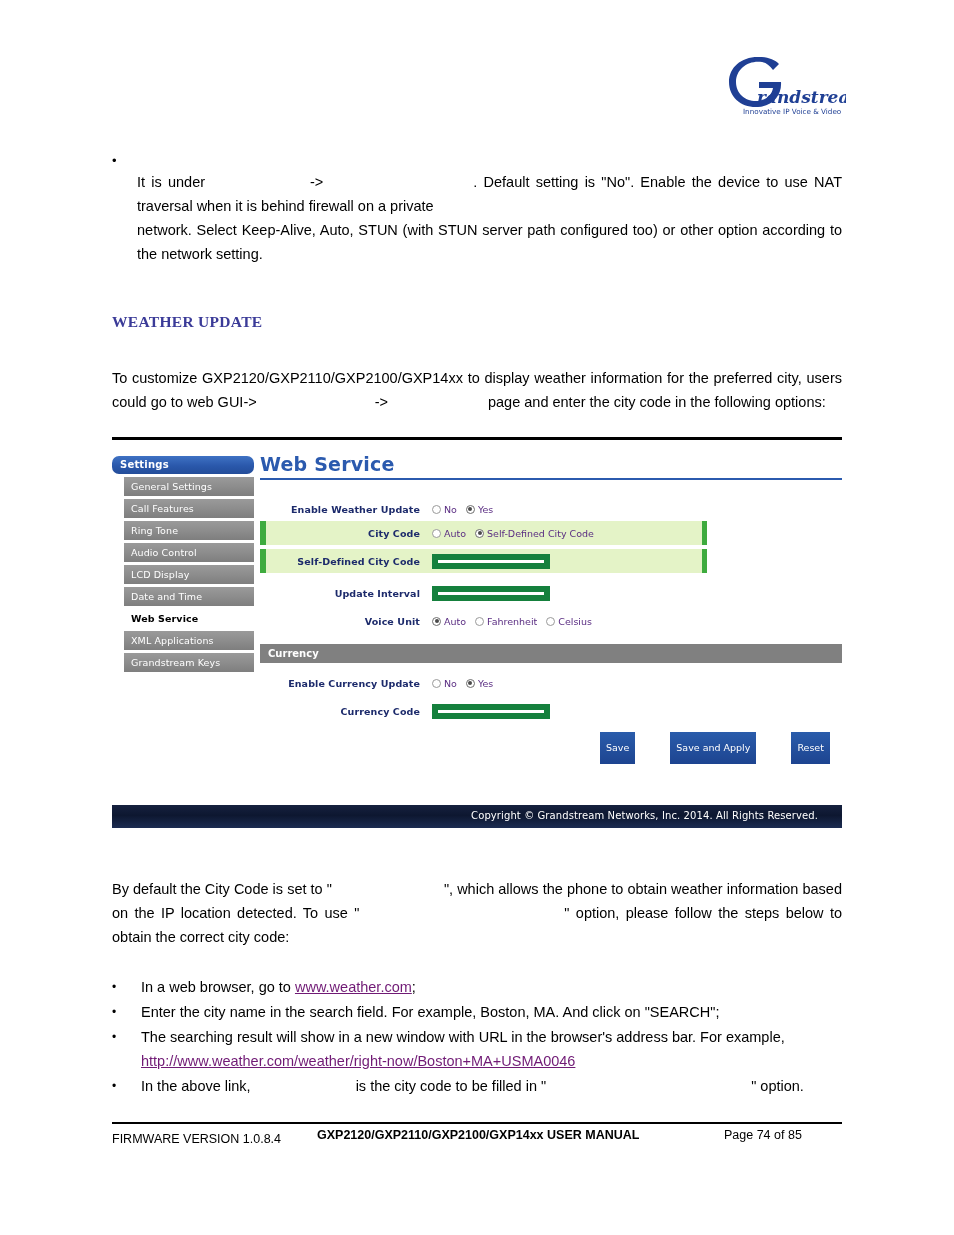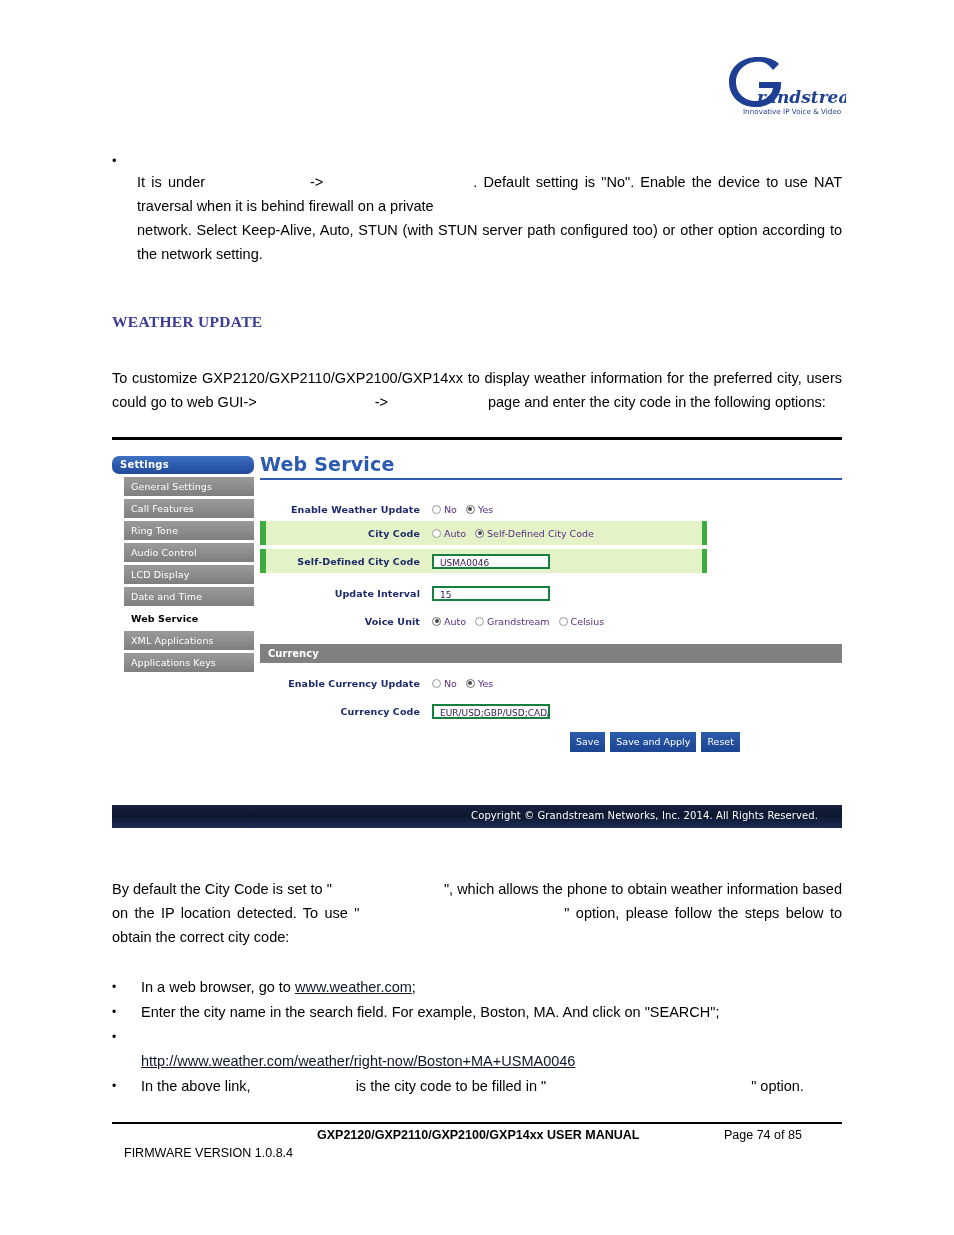--- a/index.html
+++ b/index.html
@@ -247,21 +247,21 @@
     left: 1.5px; top: 1.5px;
     width: 4px; height: 4px;
     border-radius: 50%;
     background: #4a4a4a;
   }
   .radio .rlbl { color: #5a2d82; font-size: 9.5px; }
 
   .finput {
     width: 118px;
     height: 15px;
-    border: 2px solid #15803d;
+    border: 6px solid #15803d;
     background: #ffffff;
     font-size: 9px;
     color: #2b1b52;
     padding: 0 6px;
     line-height: 15px;
     box-sizing: border-box;
     font-family: "DejaVu Sans", sans-serif;
     overflow: hidden;
     white-space: nowrap;
   }
@@ -269,26 +269,27 @@
   .btn-row {
     display: flex;
     gap: 5px;
     margin-top: 9px;
     margin-left: 310px;
   }
   .btn {
     background: linear-gradient(180deg, #2a5cab 0%, #1d4490 100%);
     color: #ffffff;
     font-size: 9.5px;
-    height: 20px;
+    height: 32px;
     line-height: 16px;
     padding: 0 6px;
     border: none;
     font-family: "DejaVu Sans", sans-serif;
     white-space: nowrap;
+    margin-left: 30px;
   }
 
   .webui-footer {
     position: absolute;
     left: 0;
     bottom: 0;
     width: 730px;
     height: 23px;
     background: linear-gradient(180deg, #16213f 0%, #0d1730 45%, #1c2c52 100%);
   }
@@ -325,21 +326,21 @@
     font-size: 12px;
     line-height: 24px;
   }
   .li .dotc::before { content: "\2022"; }
   .li .txt {
     font-size: 14.5px;
     line-height: 24px;
     flex: 1;
   }
   a.link {
-    color: #0f172a;
+    color: #701a75;
     text-decoration: underline;
   }
 
   
   .foot-rule {
     position: absolute;
     left: 112px;
     top: 1122px;
     width: 730px;
     height: 2px;
@@ -347,21 +348,21 @@
   }
   .page-foot {
     position: absolute;
     left: 112px;
     top: 1128px;
     width: 730px;
     height: 20px;
     font-size: 12.5px;
     color: #000;
   }
-  .pf-fw { position: absolute; left: 0; top: 18px; margin-left: 12px; }
+  .pf-fw { position: absolute; left: 0; top: 4px; }
   .pf-mid { position: absolute; left: 205px; top: 0; font-weight: bold; }
   .pf-pg { position: absolute; left: 612px; top: 0; }
 </style>
 </head>
 <body>
 
 <div class="page">
 
   <div class="logo-wrap">
     <svg class="logo-svg" width="120" height="64" viewBox="0 0 120 64" xmlns="http://www.w3.org/2000/svg">
@@ -394,21 +395,21 @@
     <div class="side">
       <div class="side-head">Settings</div>
       <div class="side-item">General Settings</div>
       <div class="side-item">Call Features</div>
       <div class="side-item">Ring Tone</div>
       <div class="side-item">Audio Control</div>
       <div class="side-item">LCD Display</div>
       <div class="side-item">Date and Time</div>
       <div class="side-item active">Web Service</div>
       <div class="side-item">XML Applications</div>
-      <div class="side-item">Applications Keys</div>
+      <div class="side-item">Grandstream Keys</div>
     </div>
 
     <div class="main">
       <div class="main-title">Web Service</div>
       <div class="title-rule"></div>
 
 
       <div class="frow-sp"></div>
 
       <div class="frow">
@@ -461,21 +462,21 @@
 
       <div class="frow">
         <div class="flabel">Voice Unit</div>
         <div class="fctl">
           <span class="radio on">
               <span class="dot"></span>
               <span class="rlbl">Auto</span>
             </span>
           <span class="radio">
               <span class="dot"></span>
-              <span class="rlbl">Grandstream</span>
+              <span class="rlbl">Fahrenheit</span>
             </span>
           <span class="radio">
               <span class="dot"></span>
               <span class="rlbl">Celsius</span>
             </span>
         </div>
       </div>
 
       <div style="height:11px"></div>
 
@@ -526,21 +527,21 @@
     <div class="li">
       <span class="dotc"></span>
       <span class="txt"><span>In a web browser, go to </span><a class="link" href="#">www.weather.com</a><span>;</span></span>
     </div>
     <div class="li">
       <span class="dotc"></span>
       <span class="txt">Enter the city name in the search field. For example, Boston, MA. And click on "SEARCH";</span>
     </div>
     <div class="li">
       <span class="dotc"></span>
-      <span class="txt"><br><a class="link" href="#">http://www.weather.com/weather/right-now/Boston+MA+USMA0046</a></span>
+      <span class="txt"><span>The searching result will show in a new window with URL in the browser's address bar. For example,</span><br><a class="link" href="#">http://www.weather.com/weather/right-now/Boston+MA+USMA0046</a></span>
     </div>
     <div class="li">
       <span class="dotc"></span>
       <span class="txt"><span>In the above link,</span><span class="gap-sm"></span><span>is the city code to be filled in "</span><span class="gap-xl"></span><span>" option.</span></span>
     </div>
   </div>
 
   <div class="foot-rule"></div>
   <div class="page-foot">
     <span class="pf-fw">FIRMWARE VERSION 1.0.8.4</span>

